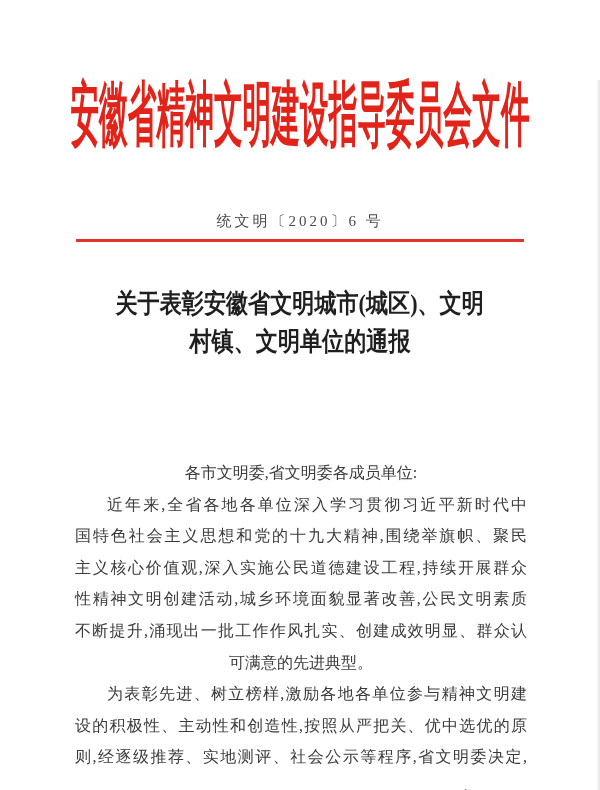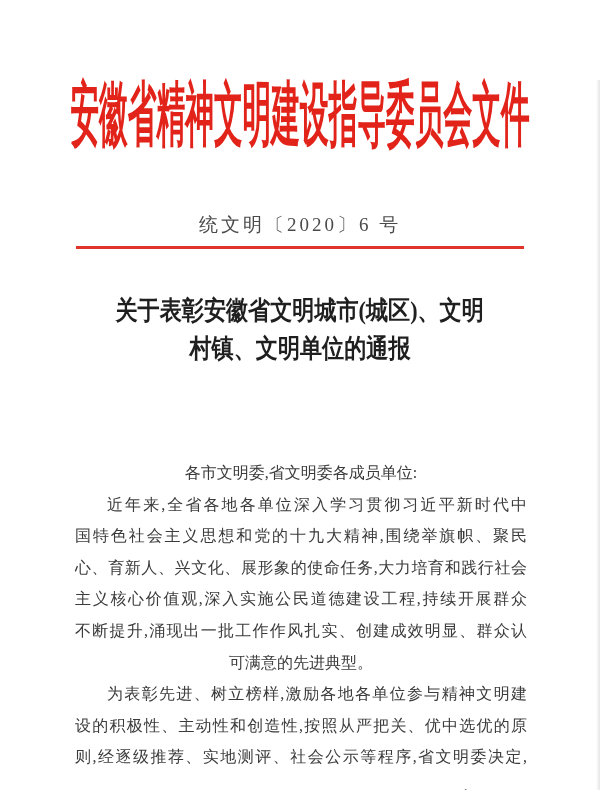--- a/index.html
+++ b/index.html
@@ -41,21 +41,21 @@
     color: #e2231a;
     white-space: nowrap;
     display: inline-block;
     transform: scaleX(0.41);
     transform-origin: center;
     letter-spacing: 0;
   }
   .doc-number {
     margin-top: 56px;
     text-align: center;
-    font-size: 19px;
+    font-size: 15px;
     letter-spacing: 3px;
     color: #4a4a4a;
     font-family: "Liberation Serif", "DejaVu Serif", serif;
   }
   .red-line {
     margin: 8px auto 0 auto;
     width: 448px;
     height: 0;
     border-top: 3px solid #e0342b;
   }
@@ -125,22 +125,22 @@
     <div class="t-line">
       <span class="stretch">村镇、文明单位的通报</span>
     </div>
   </div>
 
   <div class="body-text">
     <div class="line">各市文明委,省文明委各成员单位:</div>
     <div id="body-lines">
         <div class="line indent full">近年来,全省各地各单位深入学习贯彻习近平新时代中</div>
         <div class="line full">国特色社会主义思想和党的十九大精神,围绕举旗帜、聚民</div>
-        <div class="line full">心、育新人、兴文化、展形象的使命任务,大力培育和践行社会</div>
         <div class="line full">主义核心价值观,深入实施公民道德建设工程,持续开展群众</div>
+        <div class="line full">性精神文明创建活动,城乡环境面貌显著改善,公民文明素质</div>
         <div class="line full">不断提升,涌现出一批工作作风扎实、创建成效明显、群众认</div>
         <div class="line">可满意的先进典型。</div>
         <div class="line indent full">为表彰先进、树立榜样,激励各地各单位参与精神文明建</div>
         <div class="line full">设的积极性、主动性和创造性,按照从严把关、优中选优的原</div>
         <div class="line full">则,经逐级推荐、实地测评、社会公示等程序,省文明委决定,</div>
       </div>
   </div>
 
   <div class="page-number">— 1 —</div>
 

